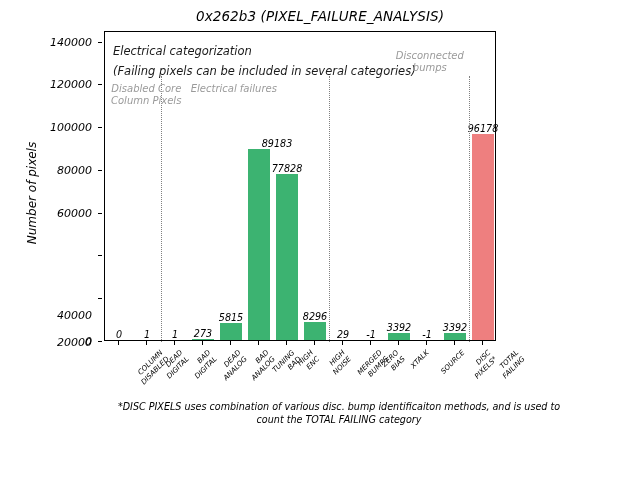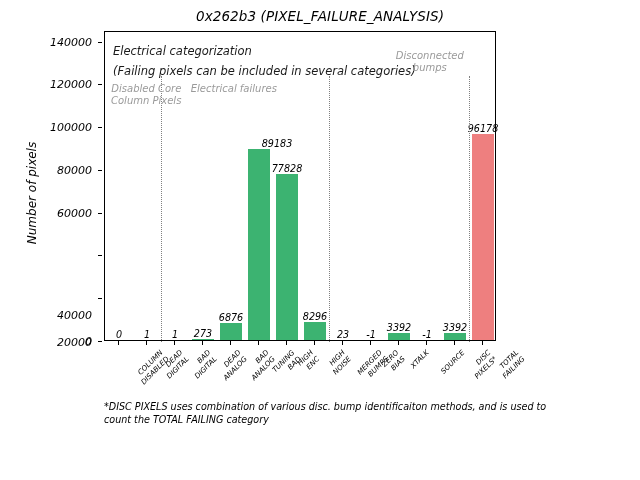--- a/index.html
+++ b/index.html
@@ -127,20 +127,21 @@
   .annot-group.center { text-align: center; transform: translateX(-50%); }
   
   .footnote {
     position: absolute;
     left: 104px;
     top: 400px;
     width: 470px;
     font-size: 9.6px;
     color: #000000;
     line-height: 13px;
+    text-align: center;
   }
 </style>
 </head>
 <body>
 
 <div id="figure">
 
   <div class="chart-title">0x262b3 (PIXEL_FAILURE_ANALYSIS)</div>
 
   <div class="ylabel">Number of pixels</div>
@@ -164,25 +165,25 @@
       <div class="ytick-mark" style="top: 41.6897px;"></div>
     </div>
 
   <div class="plot-area">
     <div id="bars-layer">
         <div>
           <div class="bar-value" style="left: 14px; top: 297px;">0</div>
           <div class="bar-value" style="left: 42px; top: 296.998px;">1</div>
           <div class="bar-value" style="left: 70px; top: 296.998px;">1</div>
           <div class="bar-value" style="left: 98px; top: 296.416px;">273</div>
-          <div class="bar-value" style="left: 126px; top: 280.185px;">6876</div>
+          <div class="bar-value" style="left: 126px; top: 280.185px;">5815</div>
           <div class="bar-value" style="left: 154px; top: 106.333px; padding-left: 36px;">89183</div>
           <div class="bar-value" style="left: 182px; top: 130.609px;">77828</div>
           <div class="bar-value" style="left: 210px; top: 279.264px;">8296</div>
-          <div class="bar-value" style="left: 238px; top: 296.944px;">23</div>
+          <div class="bar-value" style="left: 238px; top: 296.944px;">29</div>
           <div class="bar-value" style="left: 266px; top: 297px;">-1</div>
           <div class="bar-value" style="left: 294px; top: 289.748px;">3392</div>
           <div class="bar-value" style="left: 322px; top: 297px;">-1</div>
           <div class="bar-value" style="left: 350px; top: 289.748px;">3392</div>
           <div class="bar-value" style="left: 378px; top: 91.3781px;">96178</div>
         </div>
         <div class="bar" style="left: 30.52px; width: 22.96px; height: 0.0021379px; background: rgb(60, 179, 113);"></div>
         <div class="bar" style="left: 58.52px; width: 22.96px; height: 0.0021379px; background: rgb(60, 179, 113);"></div>
         <div class="bar" style="left: 86.52px; width: 22.96px; height: 0.583655px; background: rgb(60, 179, 113);"></div>
         <div class="bar" style="left: 114.52px; width: 22.96px; height: 16.8148px; background: rgb(60, 179, 113);"></div>

